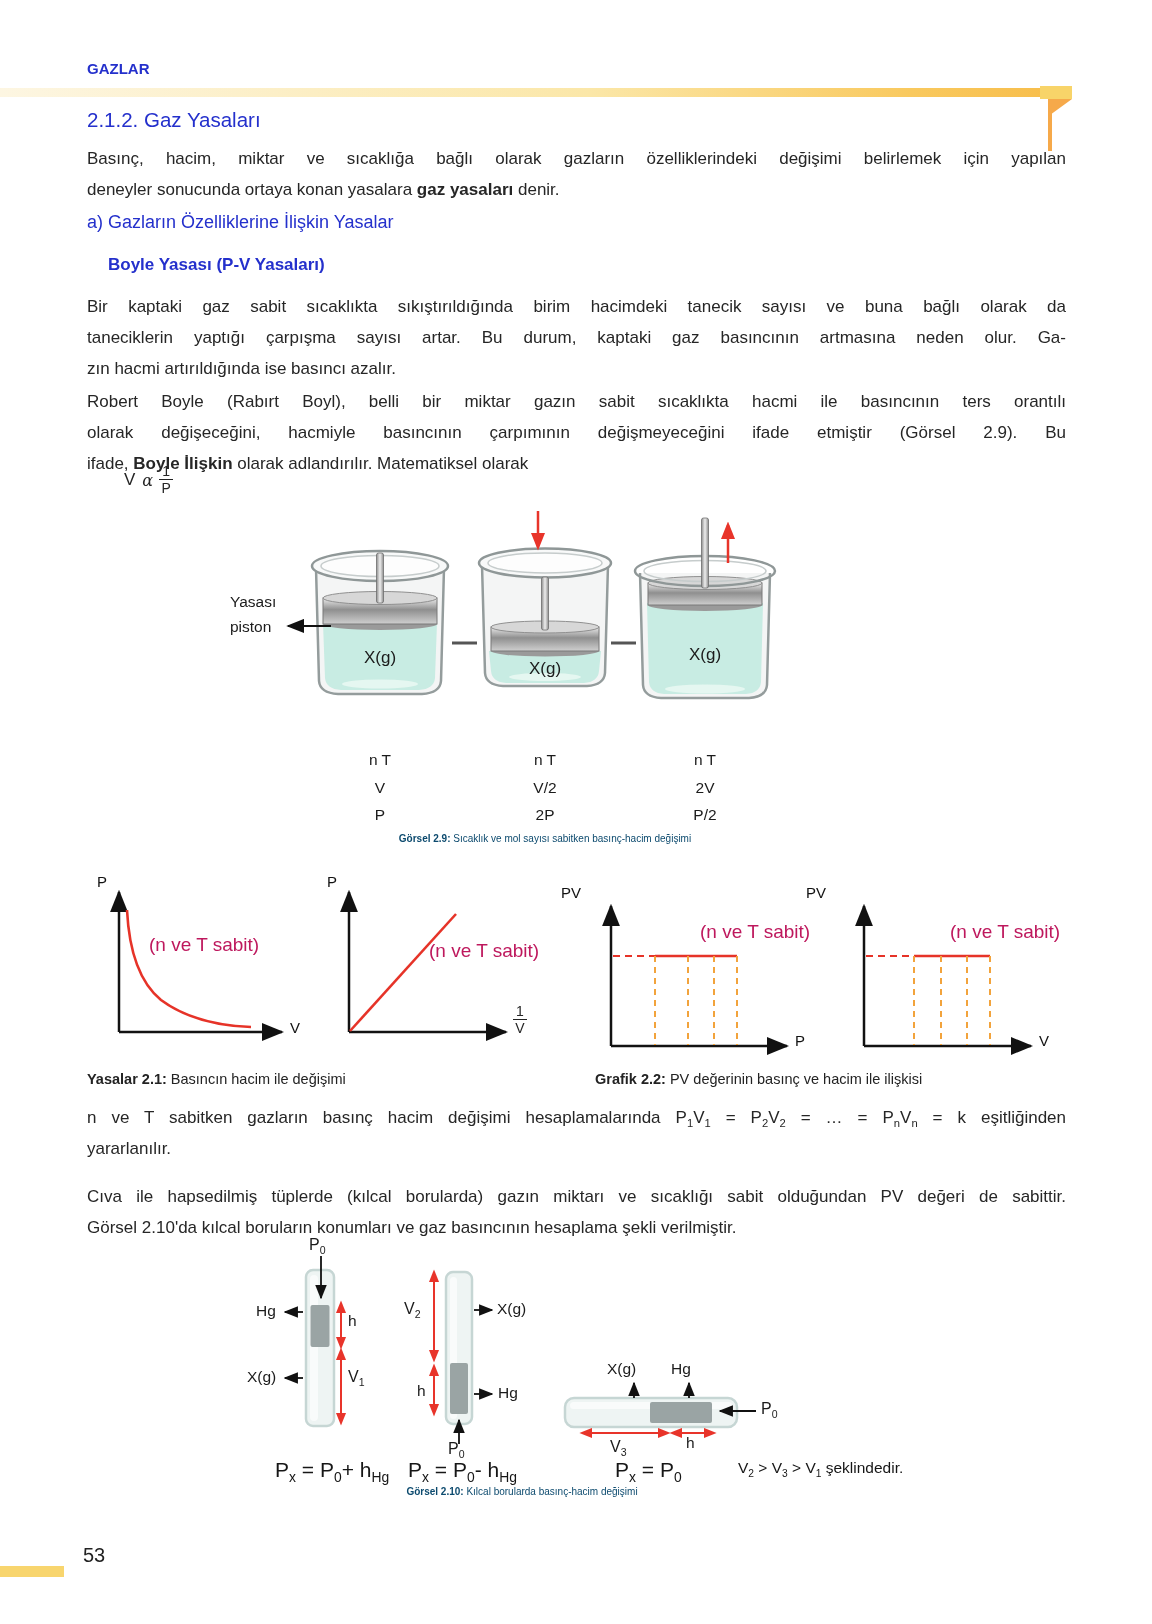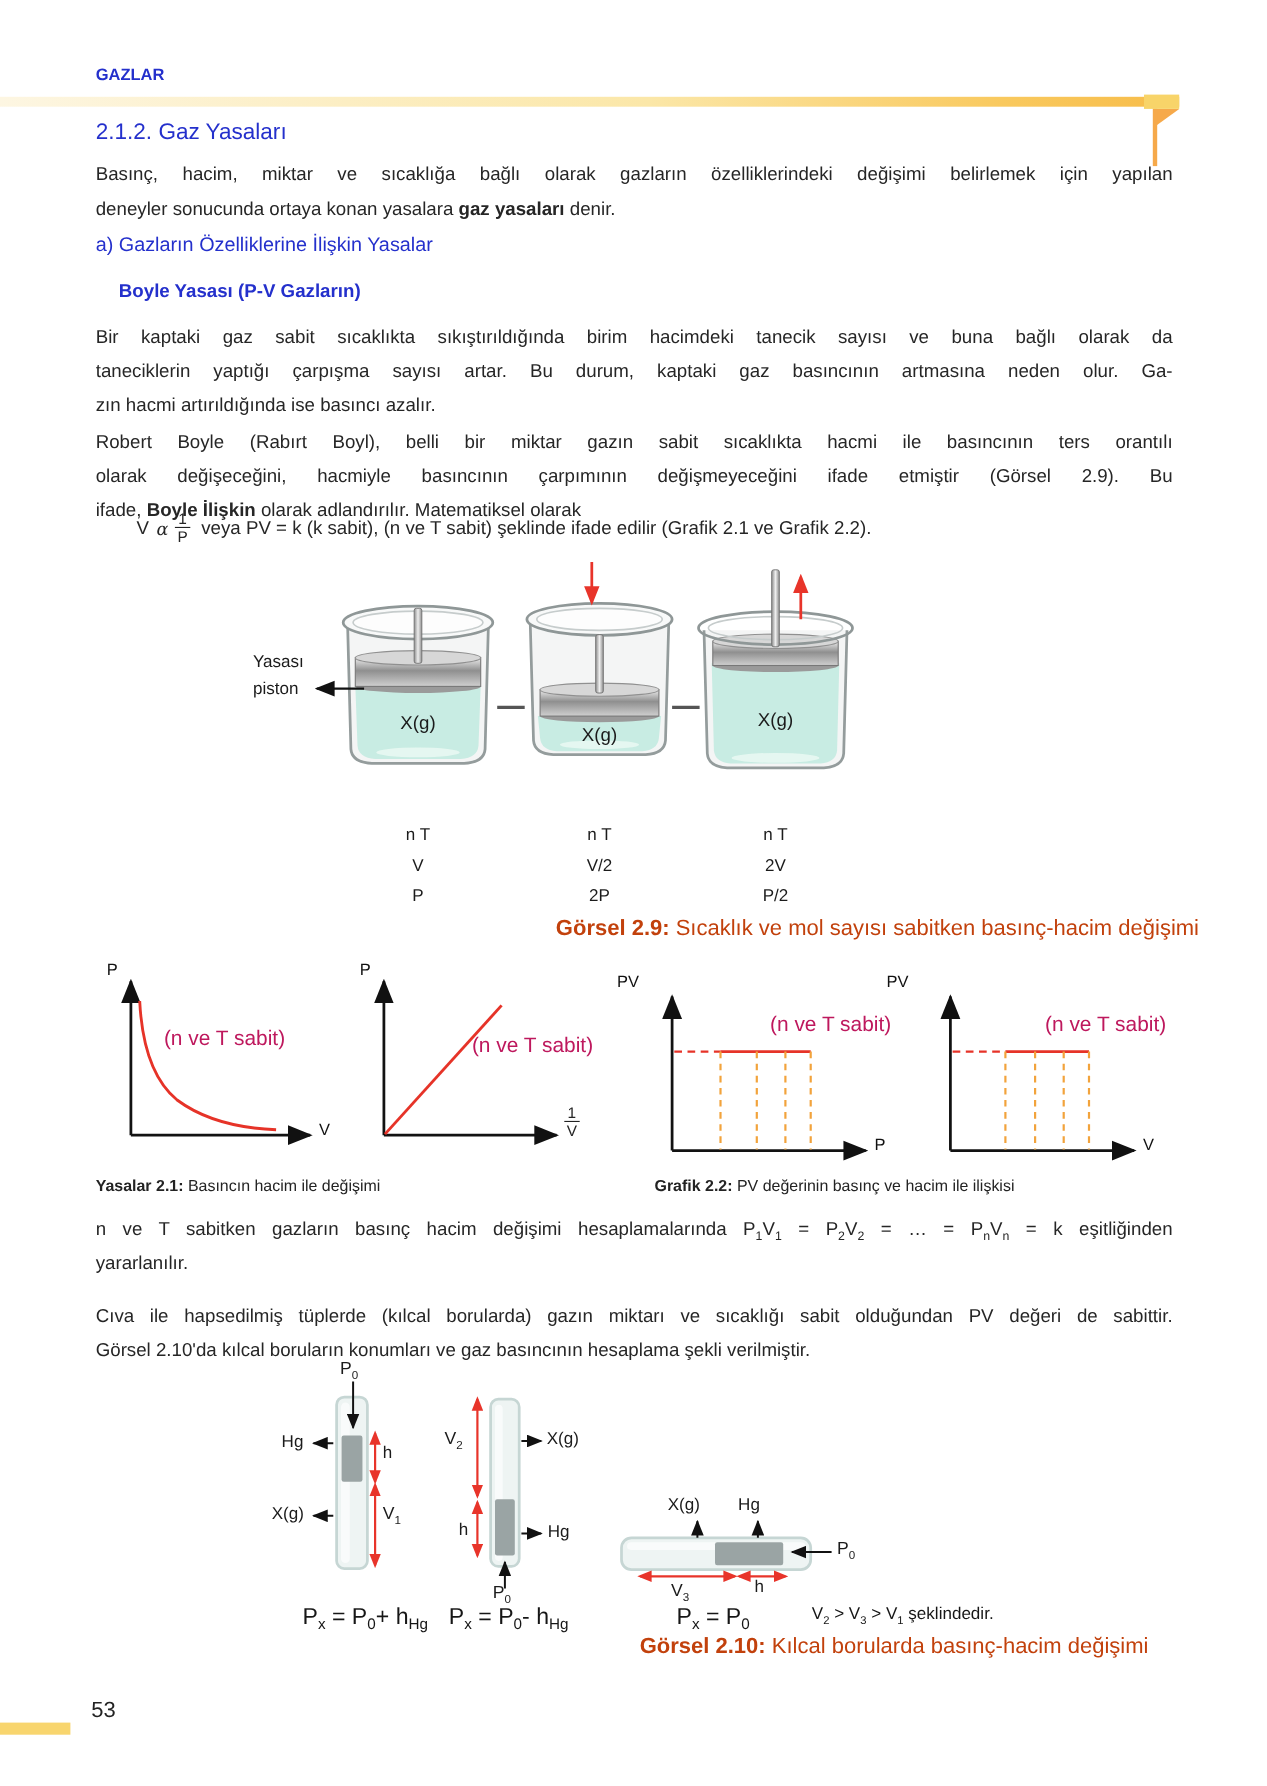--- a/index.html
+++ b/index.html
@@ -27,21 +27,21 @@
   .alpha{font-style:italic;font-family:"DejaVu Serif",serif;font-size:16px;margin:0 6px 0 7px}
   .frac{display:inline-block;text-align:center;vertical-align:middle}
   .frac .fn{display:block;font-size:14px;line-height:16px;padding:0 3px;border-bottom:1.6px solid #222}
   .frac .fd{display:block;font-size:14px;line-height:17px}
   .frest{margin-left:10px}
   .lbl{position:absolute;font-size:15.5px;white-space:nowrap;color:#1b1b1b}
   .lbl16{font-size:16px}
   .gaslabel{position:absolute;font-size:17px;transform:translateX(-50%);color:#1b1b1b;white-space:nowrap}
   .bstate{position:absolute;width:110px;text-align:center;transform:translateX(-50%);
           font-size:15.5px;line-height:27.5px;color:#1b1b1b}
-  .capwrap{position:absolute;text-align:right;font-size:20px;color:#c2410c}
+  .capwrap{position:absolute;text-align:center;font-size:10px;color:#0c4a6e}
   .caption-left{position:absolute;font-size:14.5px;color:#232323;white-space:nowrap}
   .note{position:absolute;font-size:19px;color:#be185d;white-space:nowrap}
   .axlbl{position:absolute;font-size:15px;color:#111;white-space:nowrap}
   .fx{position:absolute;font-size:21px;white-space:nowrap;color:#161616}
   .concl{position:absolute;font-size:15.5px;white-space:nowrap;color:#161616}
   .foot-strip{position:absolute;left:0;top:1566px;width:64px;height:11px;background:#f8d56e}
   .pagenum{position:absolute;left:83px;top:1544px;font-size:20px;color:#222}
   svg{position:absolute;left:0}
 </style>
 </head>
@@ -52,38 +52,37 @@
 <div class="band-cap"></div>
 <div class="band-tri"></div>
 <div class="band-strip"></div>
 
 <div class="abs h1 blue" style="left:87px;top:108px">2.1.2. Gaz Yasaları</div>
 
 <div class="line j" style="top:144px">Basınç, hacim, miktar ve sıcaklığa bağlı olarak gazların özelliklerindeki değişimi belirlemek için yapılan</div>
 <div class="line" style="top:175px">deneyler sonucunda ortaya konan yasalara <strong>gaz yasaları</strong> denir.</div>
 
 <div class="abs h2 blue" style="left:87px;top:212px">a) Gazların Özelliklerine İlişkin Yasalar</div>
-<div class="abs h3 blue" style="left:108px;top:255px">Boyle Yasası (P-V Gazların)</div>
+<div class="abs h3 blue" style="left:108px;top:255px">Boyle Yasası (P-V Yasaları)</div>
 
 <div class="line j" style="top:292px">Bir kaptaki gaz sabit sıcaklıkta sıkıştırıldığında birim hacimdeki tanecik sayısı ve buna bağlı olarak da</div>
 <div class="line j" style="top:323px">taneciklerin yaptığı çarpışma sayısı artar. Bu durum, kaptaki gaz basıncının artmasına neden olur. Ga-</div>
 <div class="line" style="top:354px">zın hacmi artırıldığında ise basıncı azalır.</div>
 
 <div class="line j" style="top:387px">Robert Boyle (Rabırt Boyl), belli bir miktar gazın sabit sıcaklıkta hacmi ile basıncının ters orantılı</div>
 <div class="line j" style="top:418px">olarak değişeceğini, hacmiyle basıncının çarpımının değişmeyeceğini ifade etmiştir (Görsel 2.9). Bu</div>
 <div class="line" style="top:449px">ifade, <strong>Boyle İlişkin</strong> olarak adlandırılır. Matematiksel olarak</div>
 
 <div class="formula-row">
   <span>V</span>
   <span class="alpha">α</span>
   <span class="frac">
     <span class="fn">1</span>
     <span class="fd">P</span>
   </span>
-  <span class="frest">veya PV = k (k sabit), (n ve T sabit) şeklinde ifade edilir (Grafik 2.1 ve Grafik 2.2).</span>
 </div>
 
 <svg style="top:505px" width="1152" height="345" viewBox="0 0 1152 345">
   <defs>
     <linearGradient id="pg" x1="0" y1="0" x2="0" y2="1">
       <stop offset="0" stop-color="#ececec"></stop>
         <stop offset="0.45" stop-color="#8f8f8f"></stop>
         <stop offset="1" stop-color="#cfcfcf"></stop>
     </linearGradient>
     <linearGradient id="rg" x1="0" y1="0" x2="1" y2="0">

